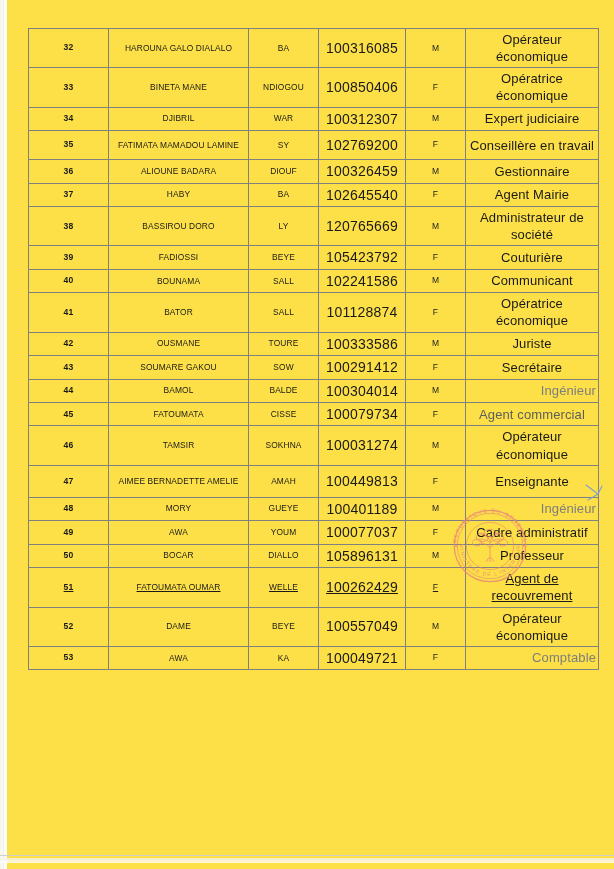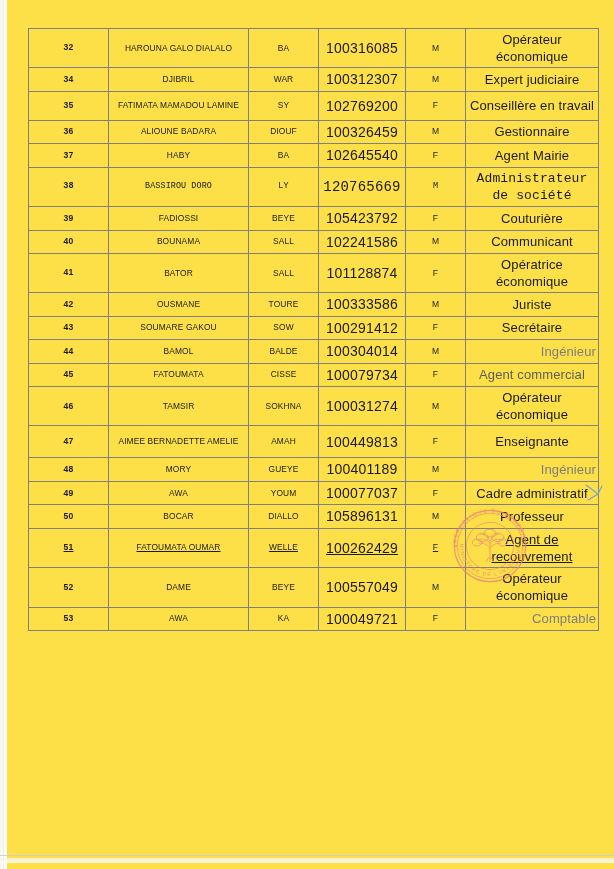--- a/index.html
+++ b/index.html
@@ -152,20 +152,28 @@
     </colgroup>
     <tbody id="table-body">
         <tr style="height: 33px;">
           <td class="num">32</td>
           <td class="first">HAROUNA GALO DIALALO</td>
           <td class="last">BA</td>
           <td class="id">100316085</td>
           <td class="sex">M</td>
           <td class="job">Opérateur économique</td>
         </tr>
+        <tr style="height: 30px;">
+          <td class="num">33</td>
+          <td class="first">BINETA MANE</td>
+          <td class="last">NDIOGOU</td>
+          <td class="id">100850406</td>
+          <td class="sex">F</td>
+          <td class="job">Opératrice économique</td>
+        </tr>
         <tr style="height: 15px;">
           <td class="num">34</td>
           <td class="first">DJIBRIL</td>
           <td class="last">WAR</td>
           <td class="id">100312307</td>
           <td class="sex">M</td>
           <td class="job">Expert judiciaire</td>
         </tr>
         <tr style="height: 29px;">
           <td class="num">35</td>
@@ -184,21 +192,21 @@
           <td class="job">Gestionnaire</td>
         </tr>
         <tr style="height: 14px;">
           <td class="num">37</td>
           <td class="first">HABY</td>
           <td class="last">BA</td>
           <td class="id">102645540</td>
           <td class="sex">F</td>
           <td class="job">Agent Mairie</td>
         </tr>
-        <tr style="height: 27px; font-family: Liberation Mono, monospace;">
+        <tr style="height: 27px;">
           <td class="num">38</td>
           <td class="first">BASSIROU DORO</td>
           <td class="last">LY</td>
           <td class="id">120765669</td>
           <td class="sex">M</td>
           <td class="job">Administrateur de société</td>
         </tr>
         <tr style="height: 14px; margin-top: 24px;">
           <td class="num">39</td>
           <td class="first">FADIOSSI</td>

